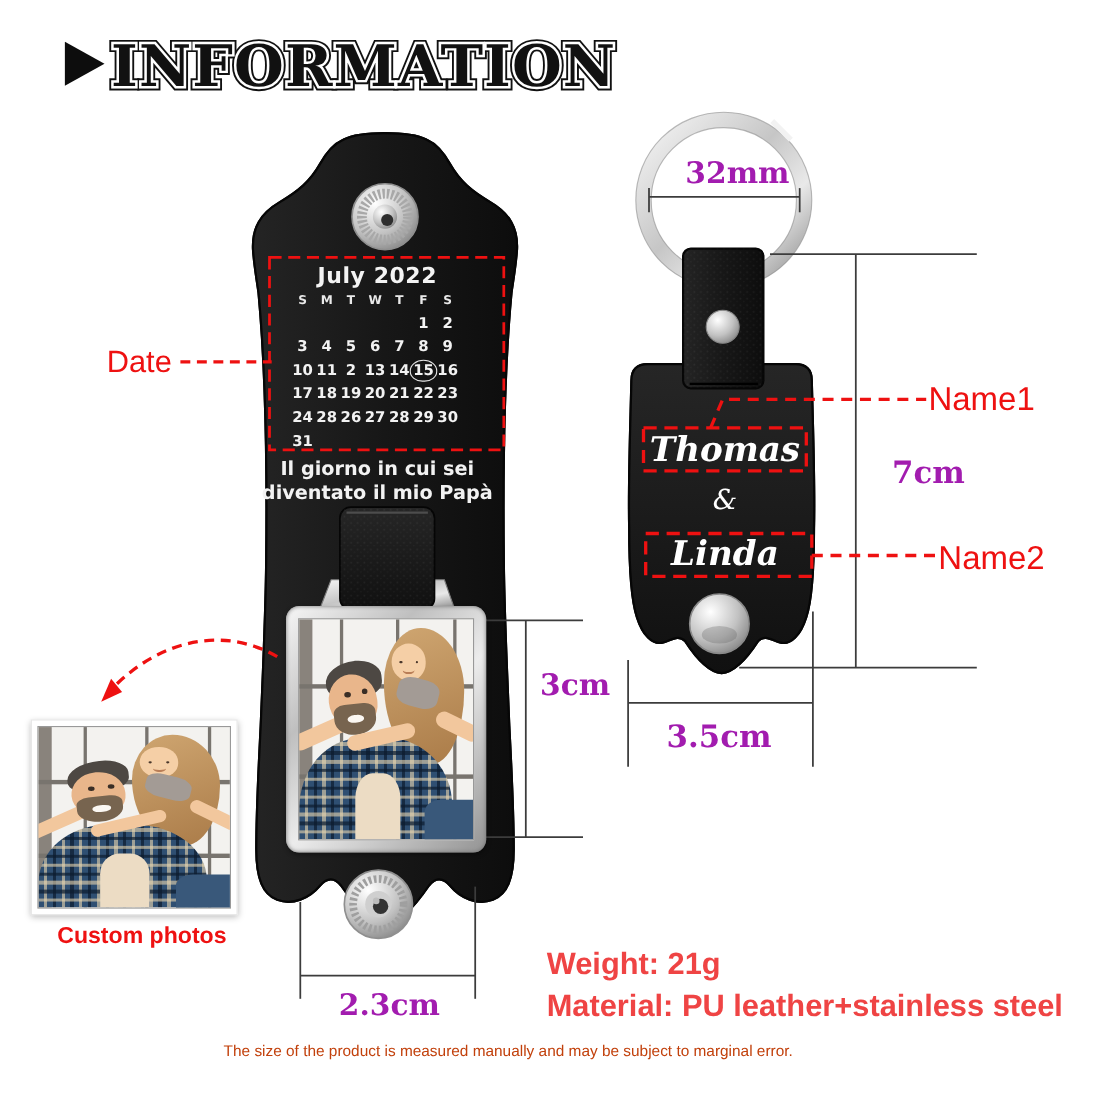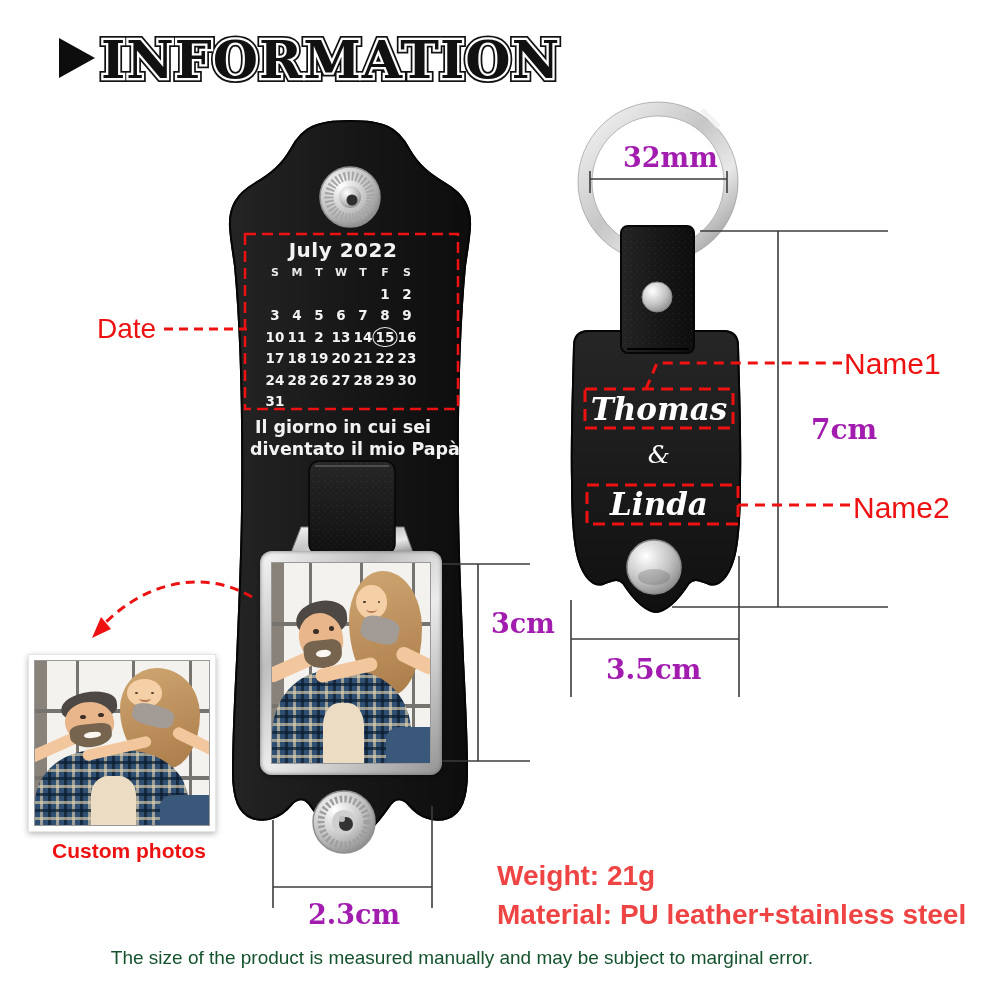--- a/index.html
+++ b/index.html
@@ -20,21 +20,21 @@
   .cal-head{height:21px;font-size:11px;font-weight:bold;color:#e9e9e9;}
   .cal-day{height:21.5px;font-size:13.5px;font-weight:bold;}
   .cal-day.hl::after{content:'';position:absolute;left:50%;top:50%;
             transform:translate(-50%,-50%);width:23px;height:18px;
             border:1.6px solid #e4e4e4;border-radius:50% 50% 46% 46%;}
   .phrase{font-family:"DejaVu Sans",sans-serif;font-weight:bold;font-size:17.5px;
           color:#f2f2f2;text-align:center;width:210px;}
   .script{font-family:"DejaVu Serif",serif;font-style:italic;color:#ffffff;
           text-align:center;width:164px;}
   .spec-line{font-size:28px;font-weight:bold;color:#ef4444;line-height:39px;}
-  .disclaimer{width:924px;text-align:center;font-size:19px;color:#14532d;}
+  .disclaimer{width:924px;text-align:center;font-size:14px;color:#c2410c;}
 
   
   .frame{left:260px;top:551px;width:182px;height:224px;border-radius:12px;
          background:linear-gradient(135deg,#f7f7f7 0%,#bfbfbf 30%,#ececec 55%,#939393 100%);
          padding:11px;box-sizing:border-box;
          box-shadow:inset 0 0 4px #6f6f6f, 0 2px 4px rgba(0,0,0,.35);}
   .custom-box{left:28px;top:654px;width:188px;height:178px;background:#fff;
          padding:5px;box-sizing:border-box;border:1px solid #e6e6e6;
          box-shadow:0 2px 6px rgba(0,0,0,.28);}
 
@@ -270,21 +270,21 @@
       <div class="cal-cell cal-day">30</div>
       <div class="cal-cell cal-day">31</div>
       <div class="cal-cell cal-day"></div>
       <div class="cal-cell cal-day"></div>
       <div class="cal-cell cal-day"></div>
       <div class="cal-cell cal-day"></div>
       <div class="cal-cell cal-day"></div>
       <div class="cal-cell cal-day"></div>
     </div>
   <div class="abs ovl phrase" style="left:238px;top:417px;">Il giorno in cui sei</div>
-  <div class="abs ovl phrase" style="left:238px;top:439px;margin-left:12px;">diventato il mio Papà</div>
+  <div class="abs ovl phrase" style="left:238px;top:439px;">diventato il mio Papà</div>
 
   <div class="abs ovl redlbl" style="left:97px;top:313px;font-size:28px;">Date</div>
   <div class="abs ovl redlbl" style="left:844px;top:347px;font-size:30px;">Name1</div>
   <div class="abs ovl redlbl" style="left:853px;top:491px;font-size:30px;">Name2</div>
   <div class="abs ovl redlbl" style="left:52px;top:839px;font-size:21px;font-weight:bold;">Custom photos</div>
 
   <div class="abs ovl measure" style="left:623px;top:142px;font-size:27px;">32mm</div>
   <div class="abs ovl measure" style="left:811px;top:413px;font-size:28px;">7cm</div>
   <div class="abs ovl measure" style="left:606px;top:653px;font-size:28px;">3.5cm</div>
   <div class="abs ovl measure" style="left:491px;top:608px;font-size:27px;">3cm</div>

